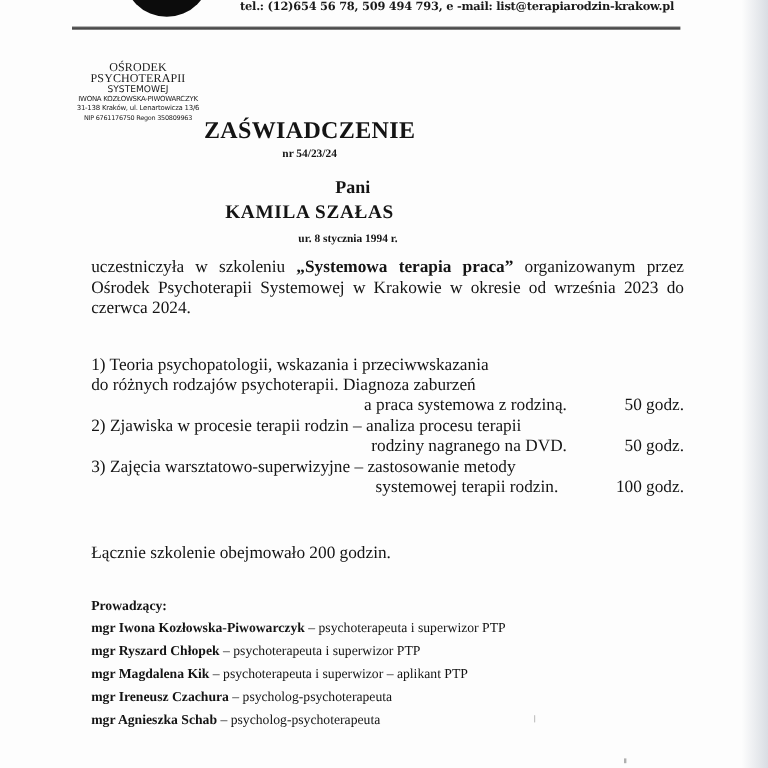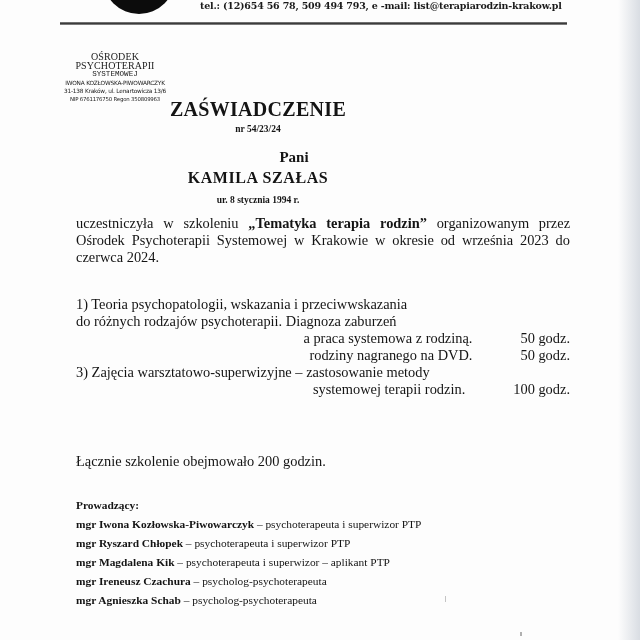--- a/index.html
+++ b/index.html
@@ -24,30 +24,30 @@
     }
     .header-rule {
       position: absolute; left: 60px; top: 22px; width: 507px; height: 3px;
       background: linear-gradient(to bottom, #8a8a8a, #3b3b3b, #9a9a9a);
     }
     .stamp {
       position: absolute; left: 56px; top: 52px; width: 118px;
       font-family: "DejaVu Sans", sans-serif; text-align: center; color: #1b1b1b;
     }
     .stamp .l1 { font-size: 10px; line-height: 9px; letter-spacing: 0.1px; font-family: Liberation Serif, serif; }
-    .stamp .l2 { font-size: 7.6px; line-height: 9px; font-family: Liberation Mono, monospace; }
+    .stamp .l2 { font-size: 7.6px; line-height: 9px; }
     .stamp .l3 { font-size: 5.8px; line-height: 8px; letter-spacing: -0.2px; }
     .stamp .l4 { font-size: 5.8px; line-height: 8px; letter-spacing: -0.2px; }
     .stamp .l5 { font-size: 5.4px; line-height: 8px; letter-spacing: -0.2px; }
     .center { position: absolute; left: 0; width: 516px; text-align: center; font-weight: bold; }
     .title { top: 98px; font-size: 20px; letter-spacing: 0.3px; }
     .number { top: 124px; font-size: 9.5px; }
     .pani { top: 149px; font-size: 15px; margin-left: 36px; }
     .name { top: 169px; font-size: 16px; letter-spacing: 0.6px; }
-    .born { top: 195px; font-size: 9.5px; }
+    .born { top: 195px; font-size: 9.5px; padding-left: 32px; }
     .body {
       position: absolute; left: 76px; width: 494px; font-size: 14.4px; line-height: 17px;
     }
     .para { top: 215px; text-align: justify; text-align-last: left; }
     .topics { top: 296px; }
     .row { display: flex; justify-content: flex-end; white-space: nowrap; }
     .hrs { text-align: right; margin-left: 48px; }
     .total { top: 453px; }
     .lead { position: absolute; left: 76px; top: 496px; font-size: 11.4px; line-height: 19px; white-space: nowrap; }
     .lead b { font-weight: bold; }
@@ -71,32 +71,33 @@
   <div class="l4">31-138 Kraków, ul. Lenartowicza 13/6</div>
   <div class="l5">NIP 6761176750 Regon 350809963</div>
 </div>
 
 <div class="center title">ZAŚWIADCZENIE</div>
 <div class="center number">nr 54/23/24</div>
 <div class="center pani">Pani</div>
 <div class="center name">KAMILA SZAŁAS</div>
 <div class="center born">ur. 8 stycznia 1994 r.</div>
 
-<div class="body para"><span>uczestniczyła w szkoleniu </span><b>„Tematyka terapia rodzin”</b><span> organizowanym przez Ośrodek Psychoterapii Systemowej w Krakowie w okresie od września 2023 do czerwca 2024.</span></div>
+<div class="body para"><span>uczestniczyła w szkoleniu </span><b>„Systemowa terapia praca”</b><span> organizowanym przez Ośrodek Psychoterapii Systemowej w Krakowie w okresie od września 2023 do czerwca 2024.</span></div>
 
 <div class="body topics">
   <div>
     <div>1) Teoria psychopatologii, wskazania i przeciwwskazania</div>
     <div>do różnych rodzajów psychoterapii. Diagnoza zaburzeń</div>
     <div class="row">
         <span>a praca systemowa z rodziną.</span>
         <span class="hrs">50 godz.</span>
       </div>
   </div>
   <div>
+    <div>2) Zjawiska w procesie terapii rodzin – analiza procesu terapii</div>
     <div class="row">
         <span>rodziny nagranego na DVD.</span>
         <span class="hrs">50 godz.</span>
       </div>
   </div>
   <div>
     <div>3) Zajęcia warsztatowo-superwizyjne – zastosowanie metody</div>
     <div class="row">
         <span>systemowej terapii rodzin.</span>
         <span class="hrs">100 godz.</span>

